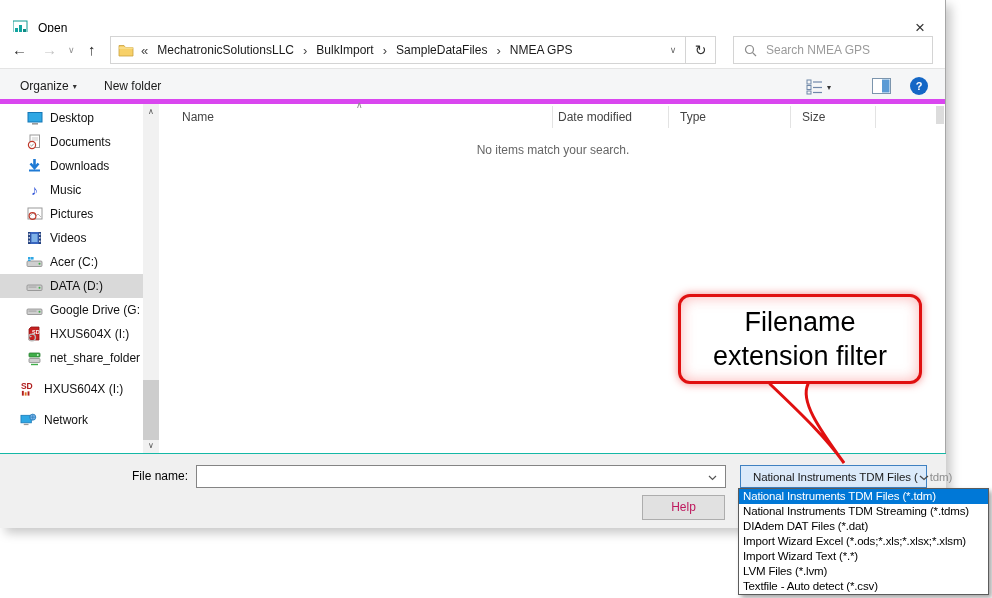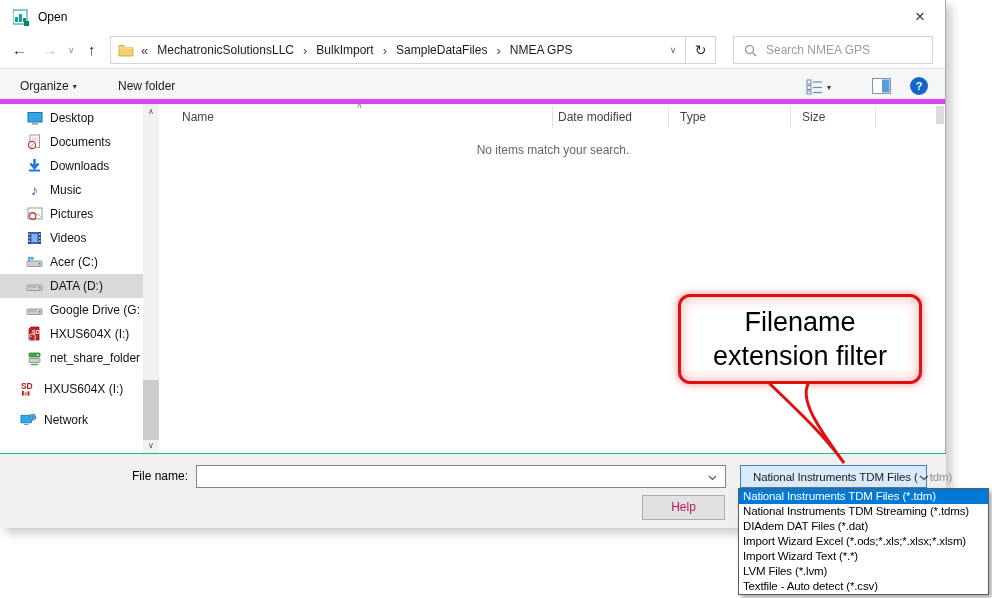--- a/index.html
+++ b/index.html
@@ -5,21 +5,21 @@
   * { margin:0; padding:0; box-sizing:border-box; }
   html,body { background:#fff; }
   body { font-family:"Liberation Sans", sans-serif; font-size:12px; color:#111; }
   .stage { position:relative; width:992px; height:598px; overflow:hidden; background:#fff; }
 
   
   .window { position:absolute; left:0; top:0; width:946px; height:528px; background:#fff;
             border-right:1px solid #a6a6a6; border-bottom:1px solid #a6a6a6;
             box-shadow:5px 5px 10px rgba(0,0,0,.22); }
 
-  .titlebar { position:absolute; left:0; top:1px; width:100%; height:32px; background:#fff; }
+  .titlebar { position:absolute; left:0; top:12px; width:100%; height:32px; background:#fff; }
   .app-icon { position:absolute; left:13px; top:8px; }
   .title-text { position:absolute; left:38px; top:9px; font-size:12px; color:#000; }
   .close-btn { position:absolute; right:12px; top:4px; width:26px; height:24px; text-align:center;
                font-size:17px; line-height:23px; color:#333; cursor:default; }
 
   
   .navbar { position:absolute; left:0; top:32px; width:100%; height:36px; background:#fff; }
   .nav-glyph { position:absolute; top:9px; font-size:15px; }
   .addressbar { position:absolute; left:110px; top:4px; width:606px; height:28px; background:#fff;
                 border:1px solid #d4d4d4; display:flex; align-items:center; }
@@ -144,21 +144,21 @@
           <line x1="8.6" y1="8.6" x2="12" y2="12" stroke="#8a8a8a" stroke-width="1.2"></line>
         </svg>
         <input type="text" placeholder="Search NMEA GPS" style="">
       </div>
     </div>
 
     <div class="toolbarbar">
       <div class="tb-btn" style="left:20px;">
         <span>Organize</span><span class="tb-caret">▾</span>
       </div>
-      <div class="tb-btn" style="left:118px;">
+      <div class="tb-btn" style="left:104px;">
         <span>New folder</span>
       </div>
       <div class="views-group">
         <svg width="17" height="16" viewBox="0 0 17 16">
           <rect x="1" y="1" width="4" height="4" fill="none" stroke="#6f87a8" stroke-width="1"></rect>
           <rect x="1" y="6.5" width="4" height="4" fill="none" stroke="#6f87a8" stroke-width="1"></rect>
           <rect x="1" y="12" width="4" height="3" fill="none" stroke="#6f87a8" stroke-width="1"></rect>
           <line x1="7" y1="3" x2="16" y2="3" stroke="#6f87a8" stroke-width="1.2"></line>
           <line x1="7" y1="8.5" x2="16" y2="8.5" stroke="#6f87a8" stroke-width="1.2"></line>
           <line x1="7" y1="13.5" x2="16" y2="13.5" stroke="#6f87a8" stroke-width="1.2"></line>

